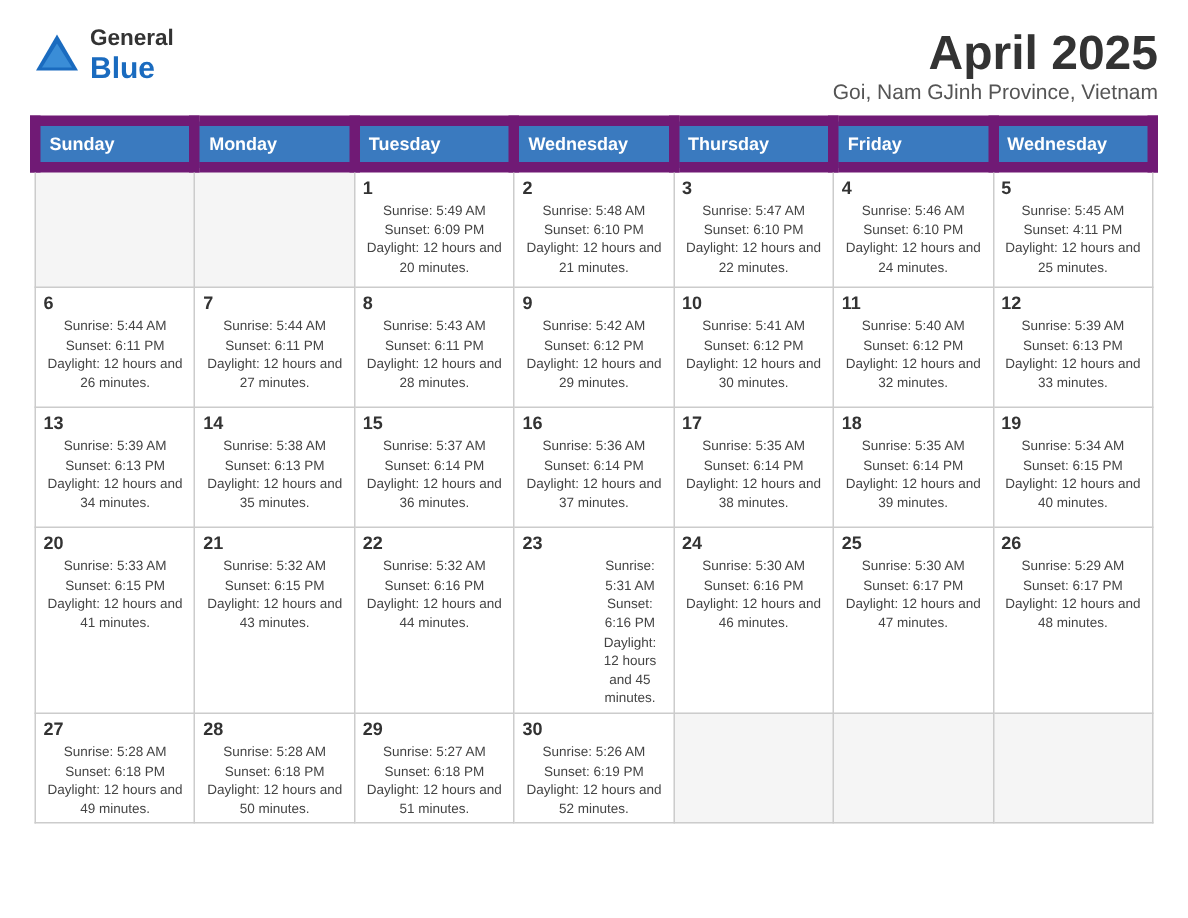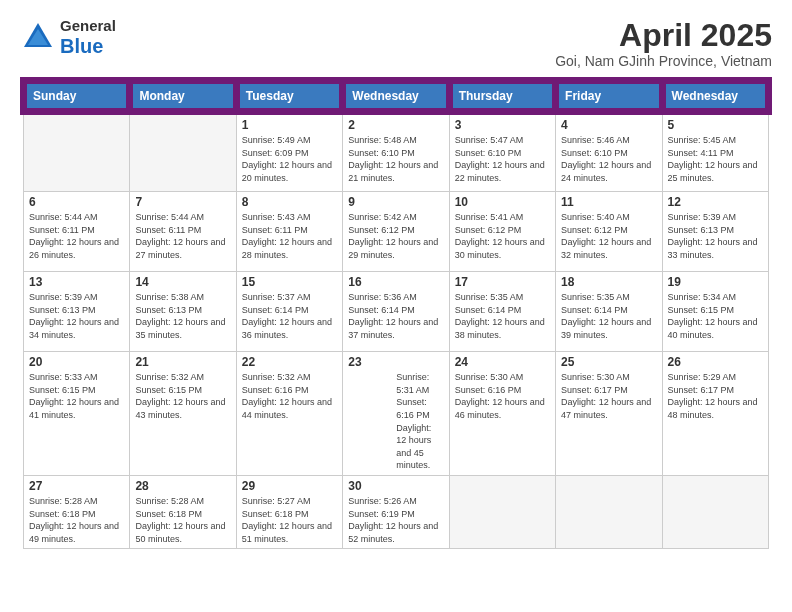--- a/index.html
+++ b/index.html
@@ -93,20 +93,21 @@
       font-size: 12px;
       font-weight: bold;
       color: #333;
       display: block;
       margin-bottom: 2px;
     }
     .day-info {
       font-size: 9px;
       color: #444;
       line-height: 1.4;
+      text-align: center;
     }
     .last-row td {
       height: 72px;
       margin-left: 12px;
     }
   </style>
 </head>
 <body>
 
 <div class="page">

